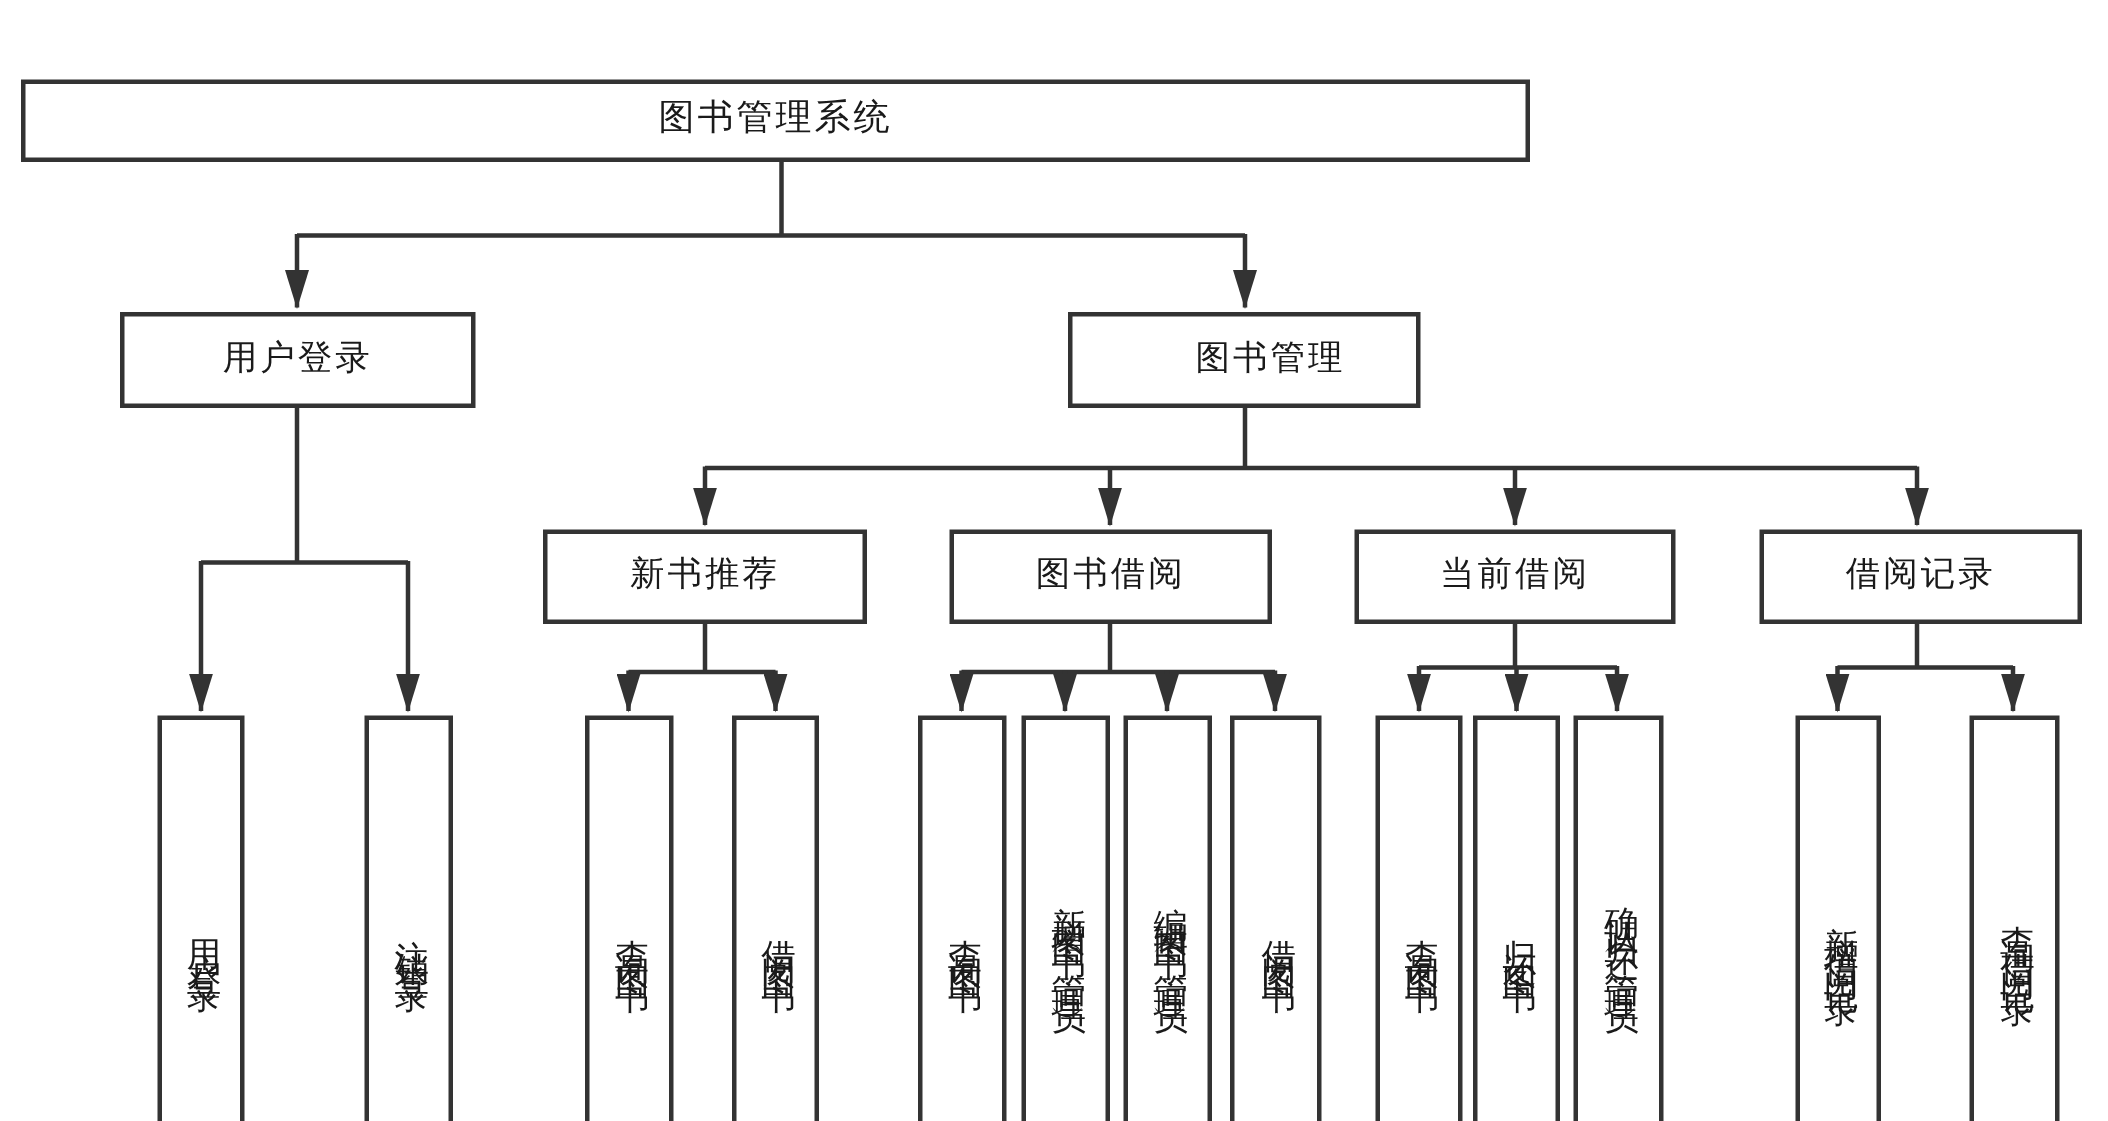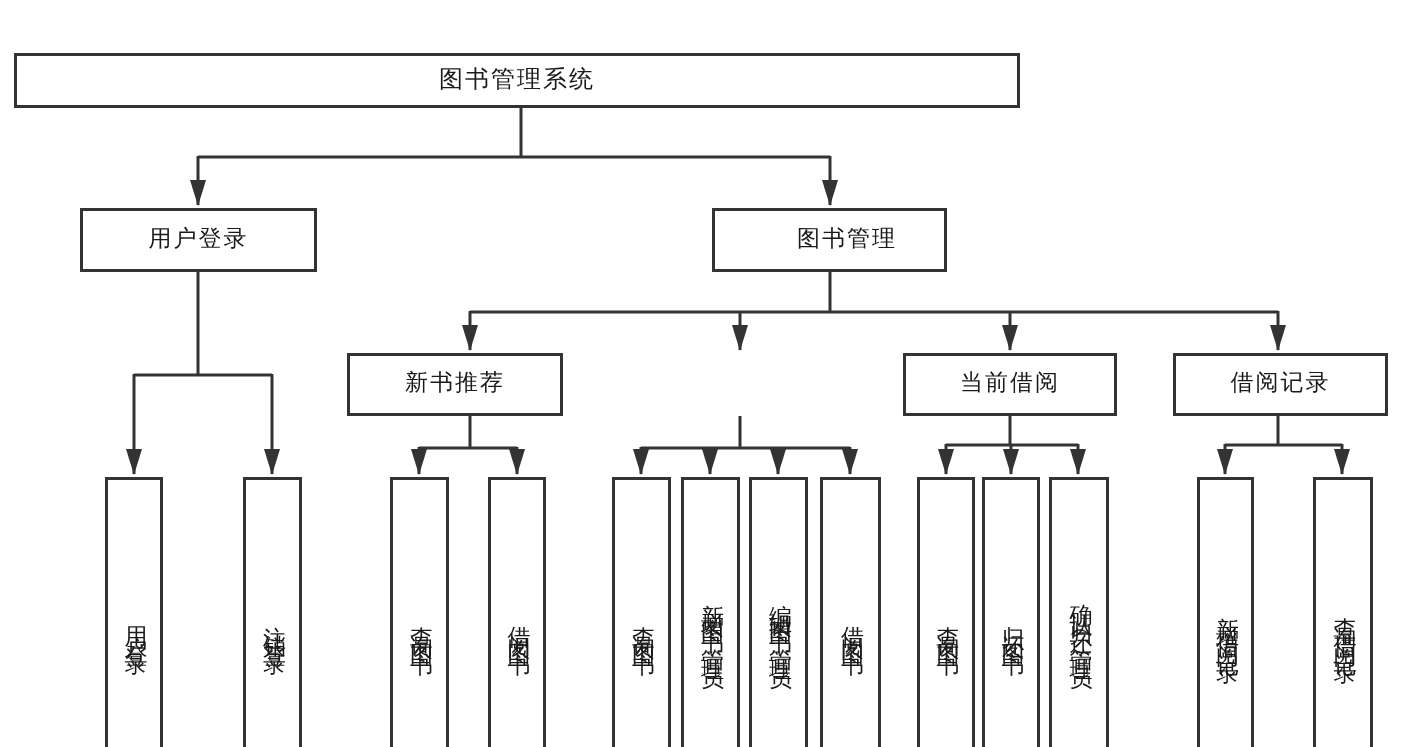--- a/index.html
+++ b/index.html
@@ -123,22 +123,25 @@
     <span>图书管理系统</span>
   </div>
 
   <div class="node node-h" style="left:80px; top:168px; width:237px; height:64px;">
     <span>用户登录</span>
   </div>
   <div class="node node-h" style="left:712px; top:168px; width:235px; height:64px;padding-left:35px;">
     <span>图书管理</span>
   </div>
 
-  <div class="node node-h" style="left:347px; top:313px; width:216px; height:63px;">
+  <div class="node node-h" style="left:362px; top:313px; width:216px; height:63px;">
     <span>新书推荐</span>
+  </div>
+  <div class="node node-h" style="left:633px; top:313px; width:215px; height:63px;">
+    <span>图书借阅</span>
   </div>
   <div class="node node-h" style="left:903px; top:313px; width:214px; height:63px;">
     <span>当前借阅</span>
   </div>
   <div class="node node-h" style="left:1173px; top:313px; width:215px; height:63px;">
     <span>借阅记录</span>
   </div>
 
   <div class="node node-v" style="left:105px; top:437px; width:58px; height:298px;">
     <span>用户登录</span>

